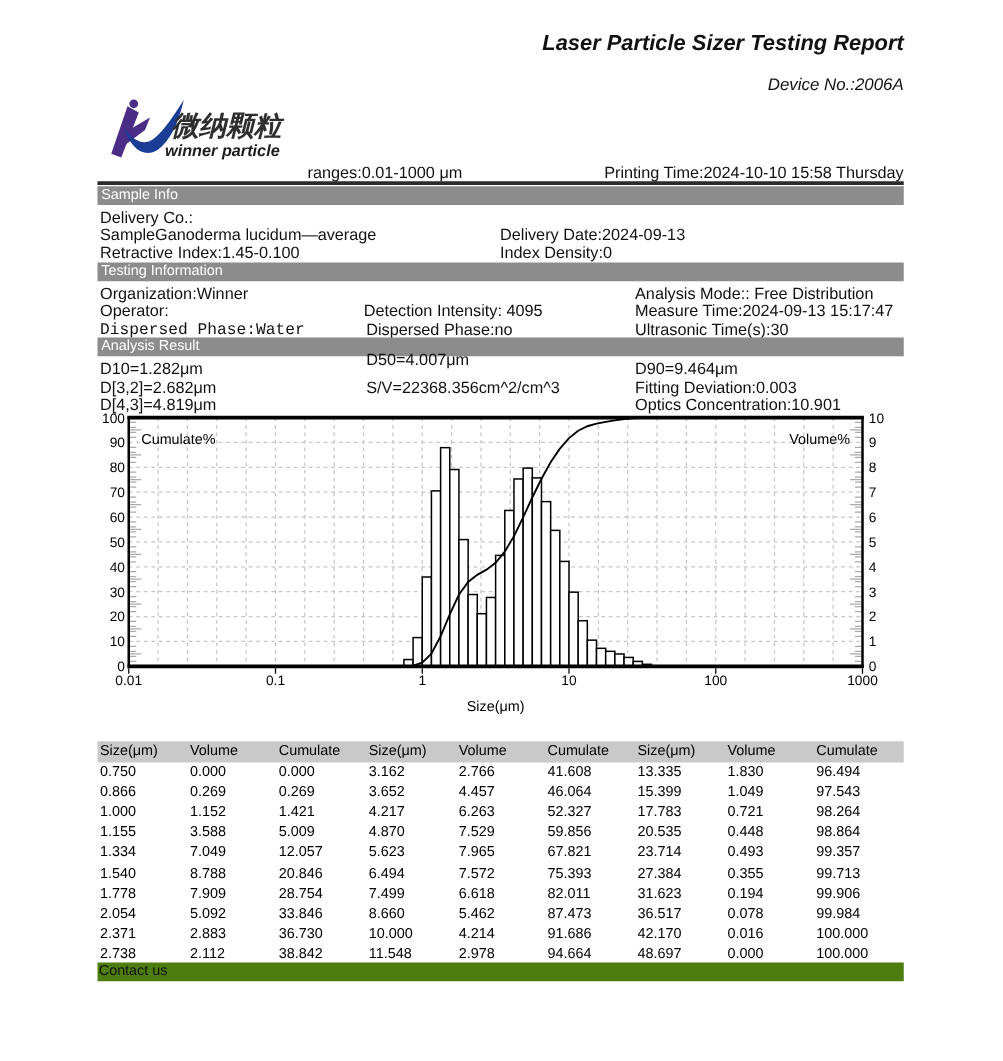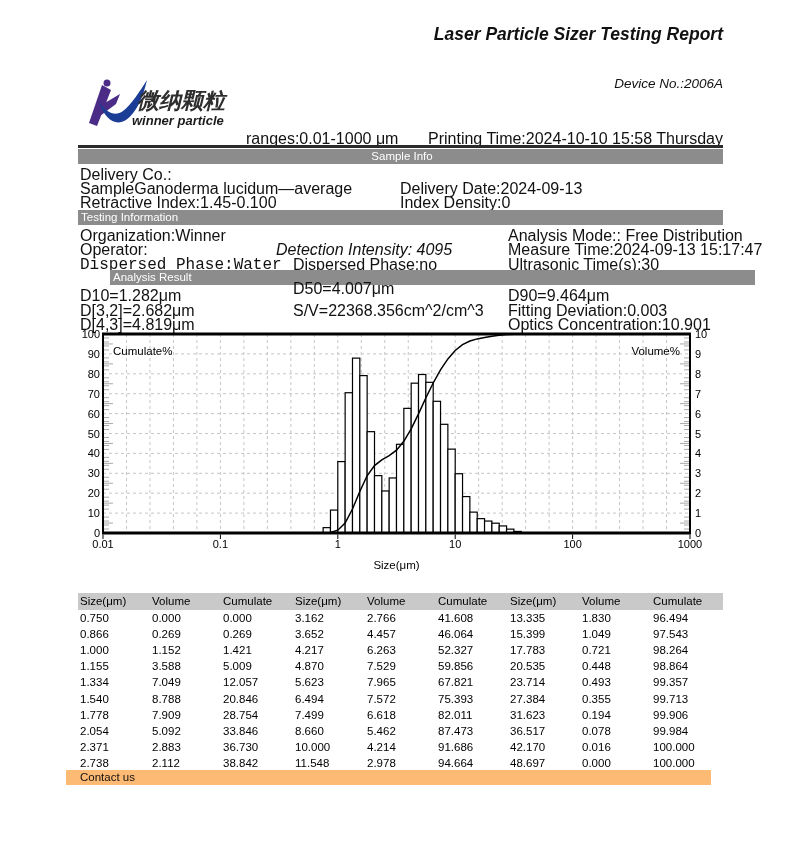--- a/index.html
+++ b/index.html
@@ -1,27 +1,27 @@
 <!DOCTYPE html>
 <html><head>
 <meta charset="utf-8">
 <style>
   html,body{margin:0;padding:0;background:#fff;}
   #page{position:relative;width:802px;height:849px;background:#ffffff;overflow:hidden;
         font-family:"Liberation Sans","DejaVu Sans",sans-serif;color:#000;}
   .abs{position:absolute;}
   .title{font-size:17.5px;font-weight:bold;font-style:italic;color:#111;}
-  .device{font-size:13.5px;font-style:italic;color:#111;margin-top:16px;}
+  .device{font-size:13.5px;font-style:italic;color:#111;}
   .company{font-size:17px;color:#1c1c1c;}
-  .small{font-size:16px;color:#111;white-space:nowrap;}
+  .small{font-size:13px;color:#111;white-space:nowrap;}
   .hline{background:#2b2b2b;height:2.5px;}
   .secbar{left:78px;width:645px;height:15px;background:#8c8c8c;color:#fff;
           font-size:11.5px;line-height:15px;padding-left:3px;box-sizing:border-box;}
-  .contactbar{left:66px;width:645px;height:14.5px;background:#fdba74;color:#111;
-          font-size:11.5px;line-height:14.5px;padding-left:14px;box-sizing:border-box;}
+  .contactbar{left:78px;width:645px;height:14.5px;background:#4d7c0f;color:#111;
+          font-size:11.5px;line-height:14.5px;padding-left:1px;box-sizing:border-box;}
   .grid9{left:78px;width:645px;display:grid;
          grid-template-columns:72px 71px 72px 72px 71px 72px 72px 71px 70px;}
   #data-table-head{background:#c9c9c9;}
   #data-table-head .cell{line-height:16.6px;}
   #data-table-body .cell{line-height:16.2px;}
   .cell{font-size:11.5px;padding-left:2px;white-space:nowrap;overflow:hidden;}
   svg text{font-family:"Liberation Sans","DejaVu Sans",sans-serif;}
 </style>
 </head>
 <body>
@@ -39,38 +39,38 @@
       <path d="M15,25 C23,36 31,40 39,34 C47,28 56,14 63,3 C59,21 52,36 42,43 C31,50 20,41 15,25 Z" fill="#1c3d95"></path>
     </g>
     <text x="53" y="31" font-size="22" font-weight="bold" font-style="italic" fill="#2e2e2e">微纳颗粒</text>
     <text x="48" y="48" font-size="13" font-weight="bold" font-style="italic" fill="#1c1c1c">winner particle</text>
   </svg>
 
   <div class="abs small" style="left:246px;top:130px;">ranges:0.01-1000 μm</div>
   <div class="abs small" style="top:130px;right:79px;">Printing Time:2024-10-10 15:58 Thursday</div>
   <div class="abs hline" style="left:78px;top:145px;width:645px;"></div>
 
-  <div class="abs secbar" style="top:149px;text-align:center;">Sample Info</div>
+  <div class="abs secbar" style="top:149px;">Sample Info</div>
   <div class="abs small" style="left:80px;top:166px;">Delivery Co.:</div>
   <div class="abs small" style="left:80px;top:180px;">SampleGanoderma lucidum—average</div>
   <div class="abs small" style="left:400px;top:180px;text-align:center;">Delivery Date:2024-09-13</div>
   <div class="abs small" style="left:80px;top:194px;">Retractive Index:1.45-0.100</div>
   <div class="abs small" style="left:400px;top:194px;">Index Density:0</div>
 
   <div class="abs secbar" style="top:210px;">Testing Information</div>
   <div class="abs small" style="left:80px;top:227px;">Organization:Winner</div>
   <div class="abs small" style="left:508px;top:227px;">Analysis Mode:: Free Distribution</div>
   <div class="abs small" style="left:80px;top:241px;">Operator:</div>
-  <div class="abs small" style="left:276px;top:241px;font-style:italic;">Detection Intensity: 4095</div>
+  <div class="abs small" style="left:291px;top:241px;">Detection Intensity: 4095</div>
   <div class="abs small" style="left:508px;top:241px;">Measure Time:2024-09-13 15:17:47</div>
   <div class="abs small" style="left:80px;top:256px;font-family:Liberation Mono, monospace;">Dispersed Phase:Water</div>
   <div class="abs small" style="left:293px;top:256px;">Dispersed Phase:no</div>
   <div class="abs small" style="left:508px;top:256px;">Ultrasonic Time(s):30</div>
 
-  <div class="abs secbar" style="top:270px;margin-left:32px;">Analysis Result</div>
+  <div class="abs secbar" style="top:270px;">Analysis Result</div>
   <div class="abs small" style="left:80px;top:287px;">D10=1.282μm</div>
   <div class="abs small" style="left:293px;top:280px;">D50=4.007μm</div>
   <div class="abs small" style="left:508px;top:287px;">D90=9.464μm</div>
   <div class="abs small" style="left:80px;top:302px;">D[3,2]=2.682μm</div>
   <div class="abs small" style="left:293px;top:302px;">S/V=22368.356cm^2/cm^3</div>
   <div class="abs small" style="left:508px;top:302px;">Fitting Deviation:0.003</div>
   <div class="abs small" style="left:80px;top:316px;">D[4,3]=4.819μm</div>
   <div class="abs small" style="left:508px;top:316px;">Optics Concentration:10.901</div>
 
   <svg id="chart-svg" class="abs" style="left:75px;top:322px;" width="650" height="255" viewBox="0 0 650 255">

